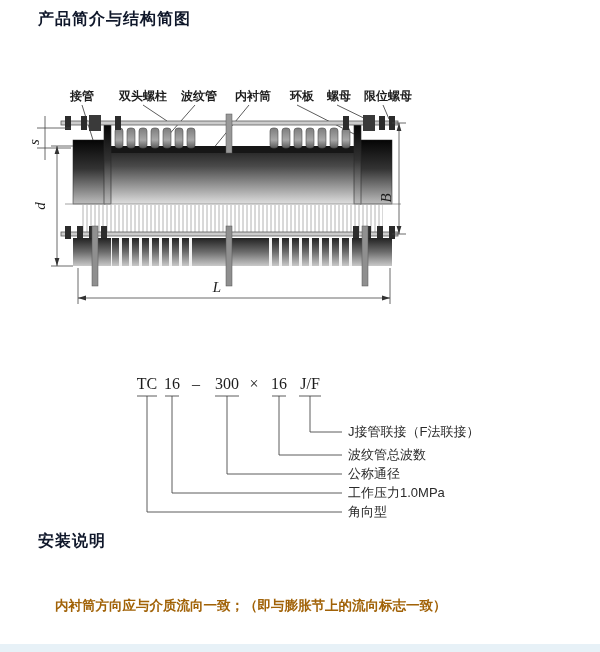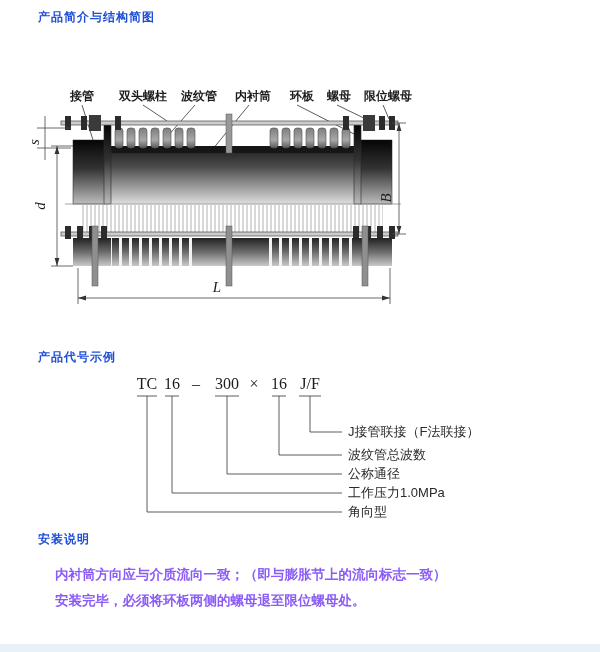--- a/index.html
+++ b/index.html
@@ -1,26 +1,26 @@
 <!DOCTYPE html>
 <html><head>
 <meta charset="utf-8">
 <style>
   html,body{margin:0;padding:0;}
   body{background:#fff;font-family:"Liberation Sans","DejaVu Sans",sans-serif;}
   .page{position:relative;width:600px;height:652px;background:#ffffff;overflow:hidden;}
-  .sec-title{position:absolute;left:38px;margin:0;font-size:12px;font-weight:bold;
-             color:#1d4ed8;letter-spacing:1px;font-family:"Liberation Sans","DejaVu Sans",sans-serif;}
+  .sec-title{position:absolute;left:38px;margin:0;font-size:16px;font-weight:bold;
+             color:#0f172a;letter-spacing:1px;font-family:"Liberation Sans","DejaVu Sans",sans-serif;}
   #title-intro{top:9px;}
   #title-code{top:349px;}
   #title-install{top:531px;text-align:center;}
   .diagram-wrap{position:absolute;left:25px;top:76px;width:450px;height:260px;}
   .codemap-wrap{position:absolute;left:120px;top:375px;width:470px;height:158px;text-decoration:underline;}
-  .install-text{position:absolute;left:55px;top:562px;width:480px;font-size:13.5px;
-                font-weight:600;color:#8b5cf6;line-height:26px;}
+  .install-text{position:absolute;left:55px;top:593px;width:480px;font-size:13.5px;
+                font-weight:600;color:#a16207;line-height:26px;}
   .install-text p{margin:0;}
   .footer-strip{position:absolute;left:0;bottom:0;width:600px;height:8px;background:#e7f1f7;}
   svg text.part-label{font:bold 12px "Liberation Sans","DejaVu Sans",sans-serif;fill:#1c1c1c;}
   svg text.dim-label{font:italic 15px "Liberation Serif","DejaVu Serif",serif;fill:#1c1c1c;}
   svg text.code-token{font:16px "Liberation Serif","DejaVu Serif",serif;fill:#1c1c1c;}
   svg text.callout-label{font:13px "Liberation Sans","DejaVu Sans",sans-serif;fill:#2a2a2a;}
 </style>
 </head>
 <body>
 
@@ -183,21 +183,20 @@
         <line x1="53" y1="192" x2="53" y2="228"></line>
           <line x1="365" y1="192" x2="365" y2="228"></line>
         <line x1="53" y1="222" x2="365" y2="222"></line>
       </g>
       <polygon points="53,222 61,219.6 61,224.4" fill="#333"></polygon>
       <polygon points="365,222 357,219.6 357,224.4" fill="#333"></polygon>
       <text class="dim-label" x="192" y="216" text-anchor="middle">L</text>
     </svg>
   </div>
 
-  <h2 class="sec-title" id="title-code">产品代号示例</h2>
 
   <div class="codemap-wrap">
     <svg width="470" height="158" viewBox="0 0 470 158">
       <g>
         <text class="code-token" x="27" y="14" text-anchor="middle">TC</text>
         <text class="code-token" x="52" y="14" text-anchor="middle">16</text>
         <text class="code-token" x="76" y="14" text-anchor="middle">–</text>
         <text class="code-token" x="107" y="14" text-anchor="middle">300</text>
         <text class="code-token" x="134" y="14" text-anchor="middle">×</text>
         <text class="code-token" x="159" y="14" text-anchor="middle">16</text>
@@ -222,17 +221,16 @@
         <text class="callout-label" x="228" y="122">工作压力1.0MPa</text>
         <text class="callout-label" x="228" y="141">角向型</text>
       </g>
     </svg>
   </div>
 
   <h2 class="sec-title" id="title-install">安装说明</h2>
 
   <div class="install-text">
     <p>内衬筒方向应与介质流向一致；（即与膨胀节上的流向标志一致）</p>
-    <p>安装完毕，必须将环板两侧的螺母退至限位螺母处。</p>
   </div>
 
   <div class="footer-strip"></div>
 </div>
 
 </body></html>

